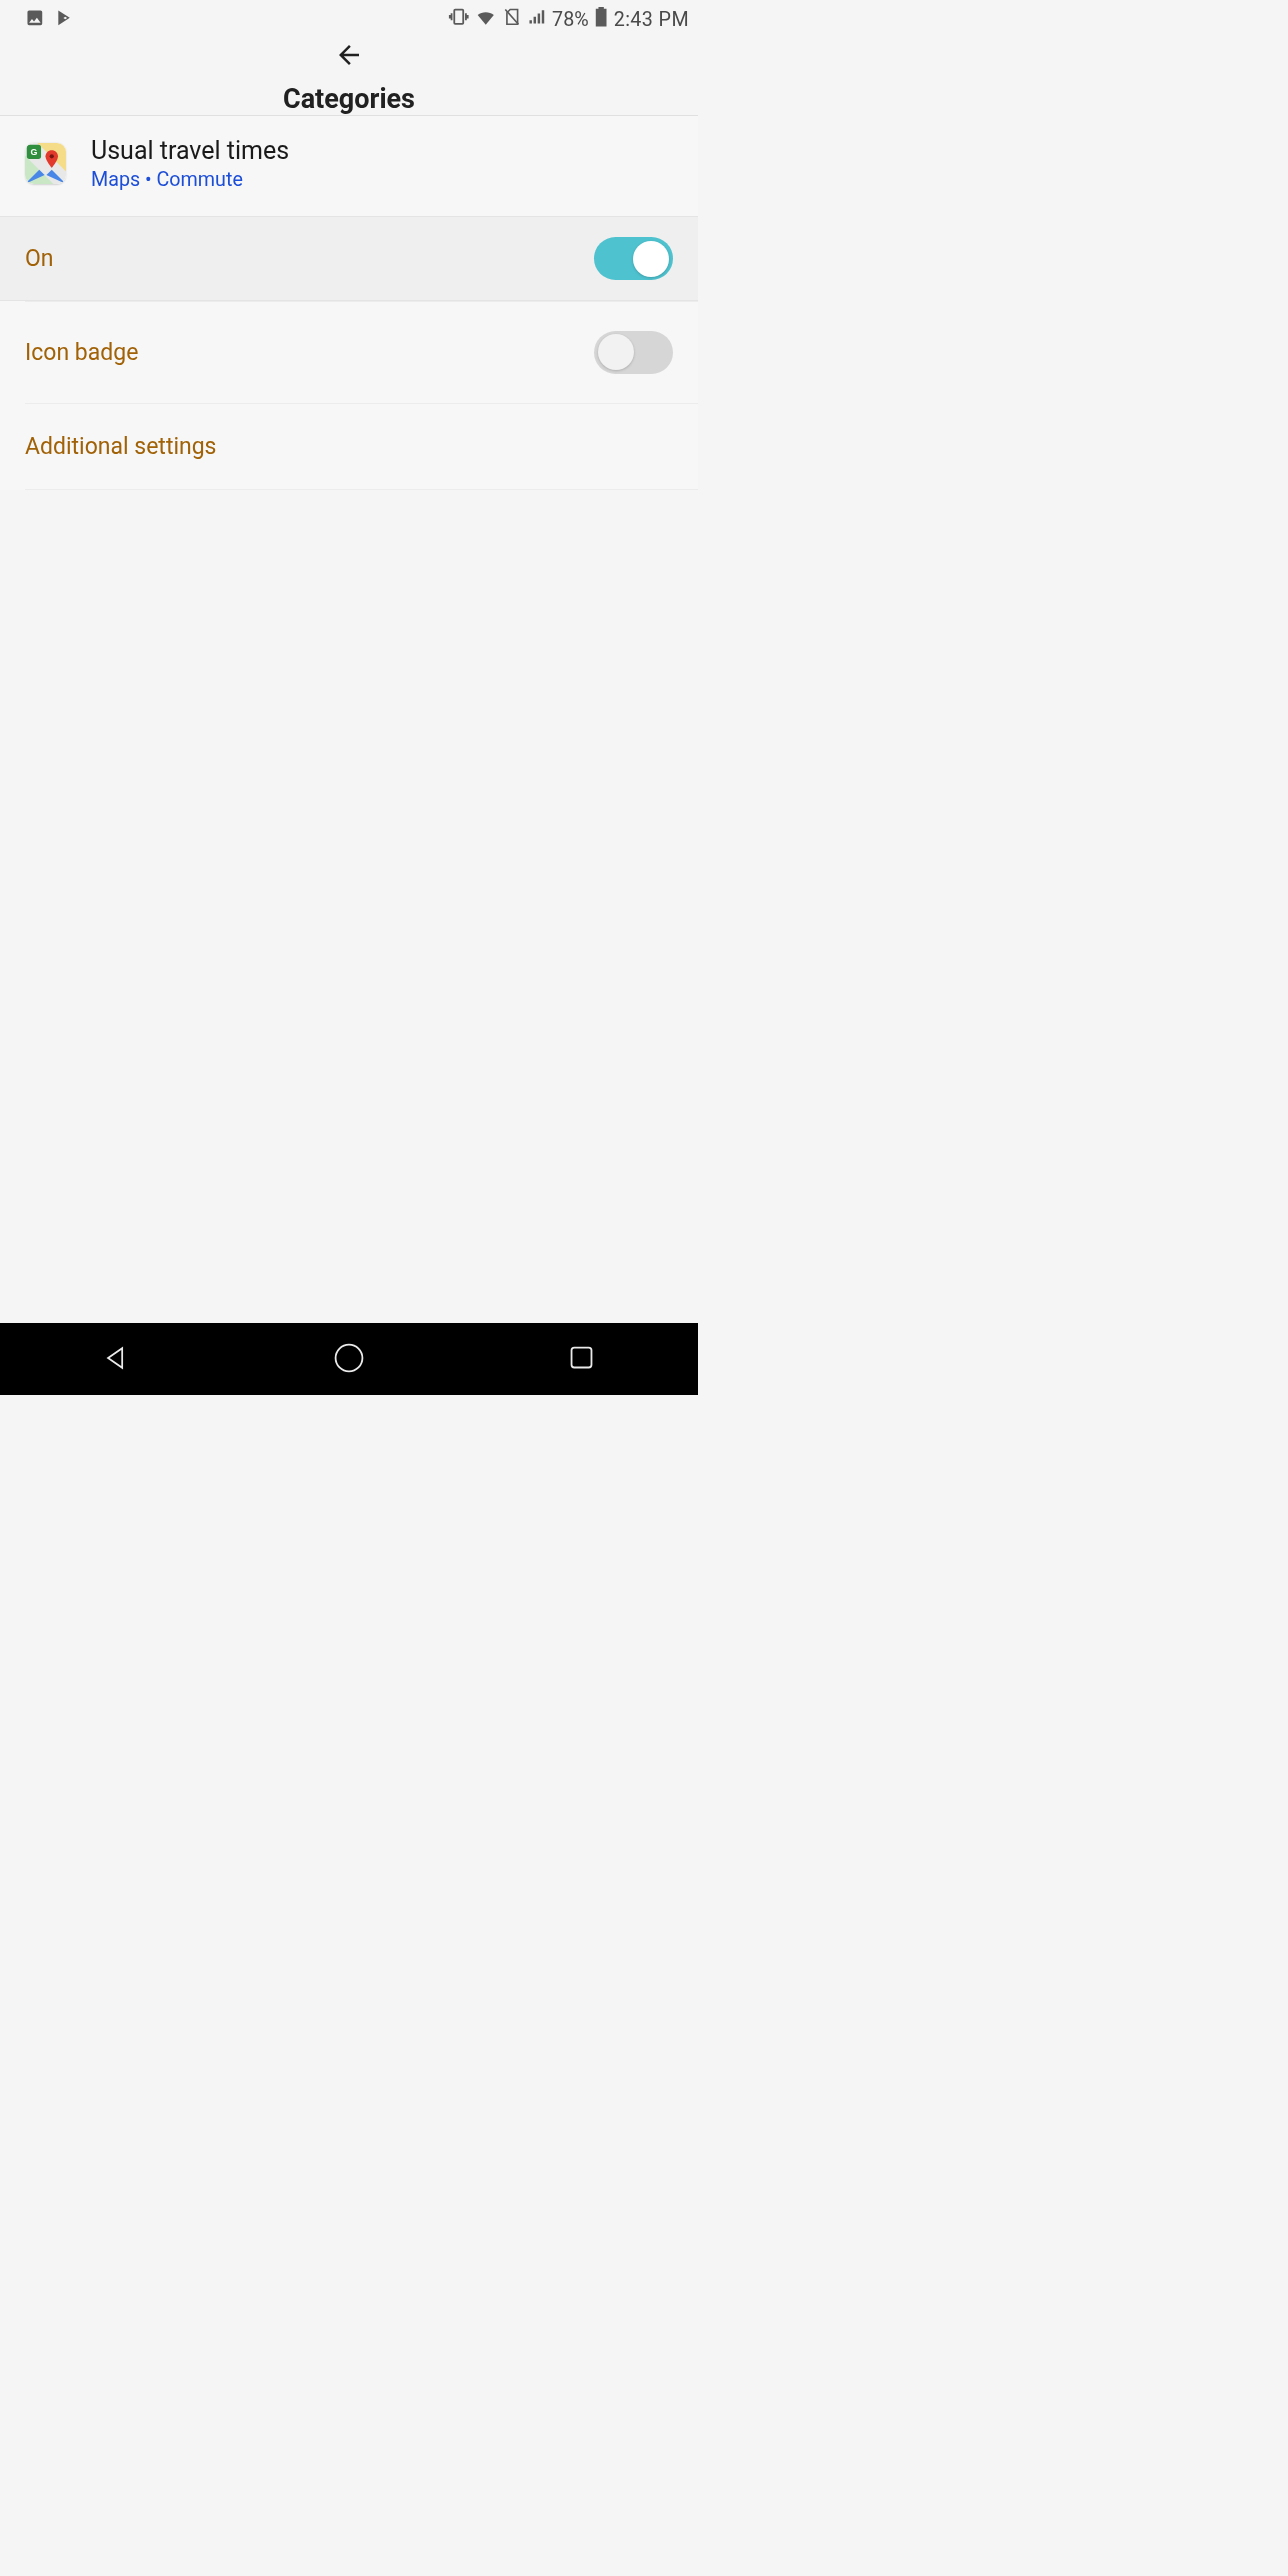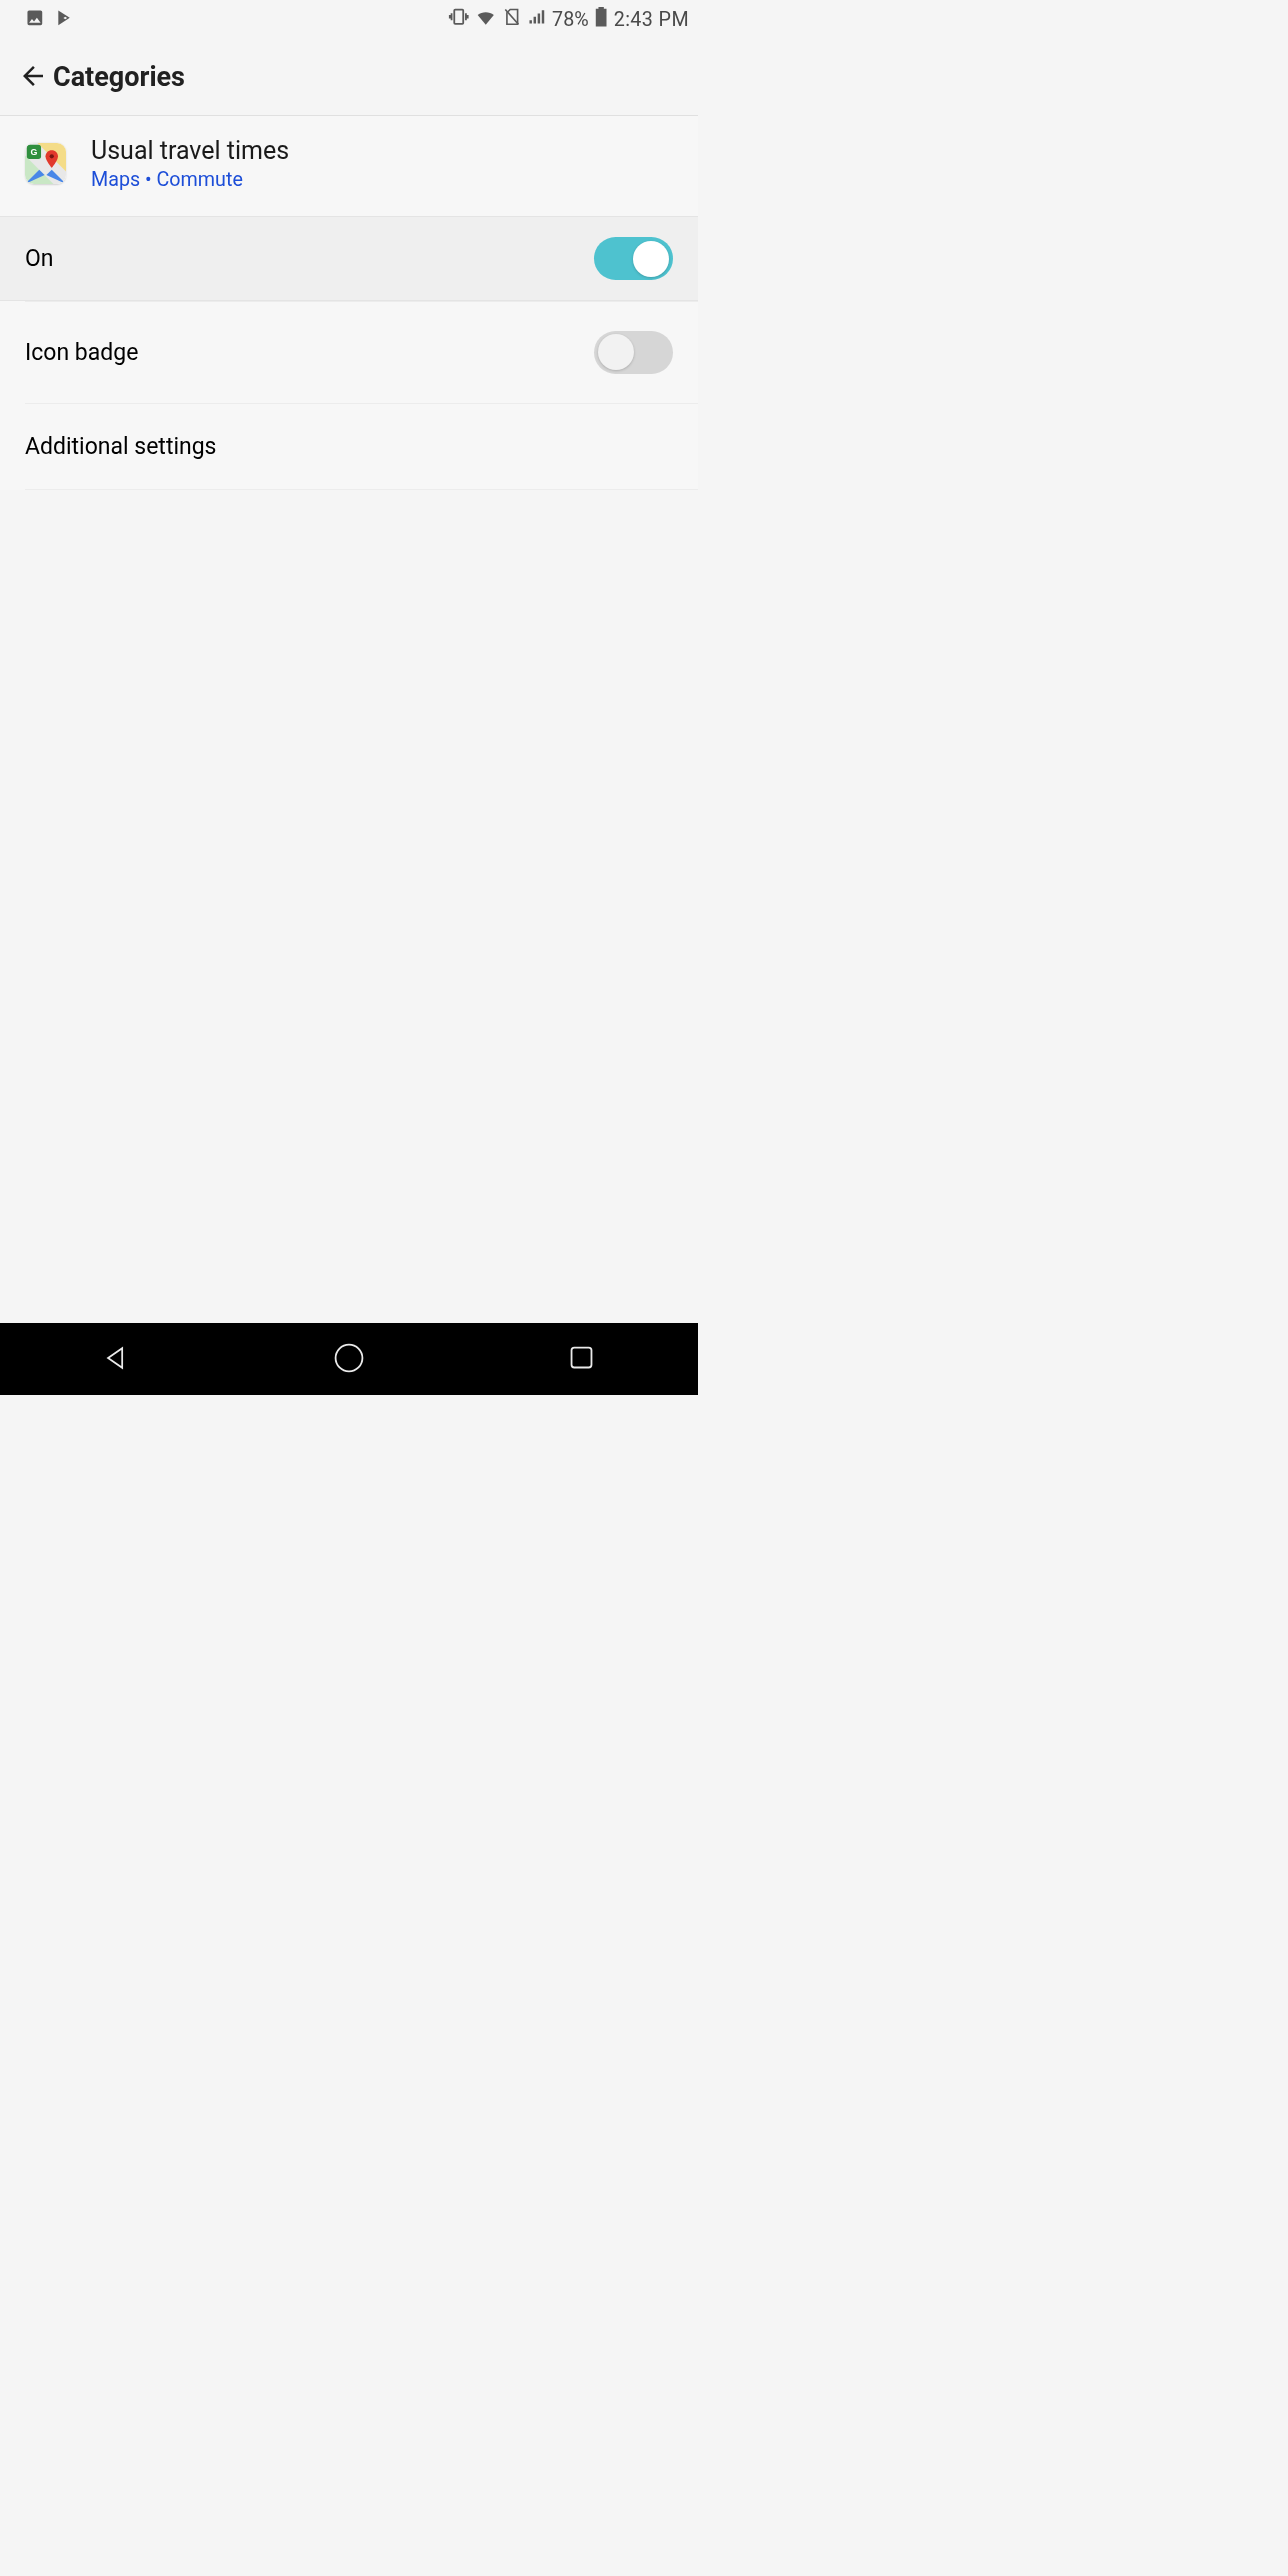--- a/index.html
+++ b/index.html
@@ -47,24 +47,25 @@
     fill: #5a5a5a;
   }
   .status-right svg { fill: #5a5a5a; }
   .status-time { letter-spacing: 0.4px; }
 
   
   .app-bar {
     height: 77px;
     display: flex;
     align-items: center;
-    gap: 3px;
+    gap: 10px;
     padding: 0 16px;
     border-bottom: 0.9px solid #e0e0e0;
     background: #f5f5f5;
+    flex-direction: column;
   }
   .back-btn {
     width: 34px;
     height: 34px;
     display: flex;
     align-items: center;
     justify-content: center;
     cursor: pointer;
   }
   .back-btn svg { width: 30px; height: 30px; fill: #212121; }
@@ -109,21 +110,21 @@
     padding: 19.7px 25px;
     min-height: 75px;
   }
   .row-on {
     background: #efefef;
     border-top: 0.9px solid #e4e4e4;
     border-bottom: 0.9px solid #e4e4e4;
   }
   .row-label {
     font-size: 23px;
-    color: #000000;
+    color: #a16207;
   }
   .row-sub {
     font-size: 19.7px;
     color: #8c8c8c;
     margin-top: 3.6px;
   }
   .row-sep {
     border-bottom: 0.9px solid #ececec;
     margin-left: 25px;
   }

